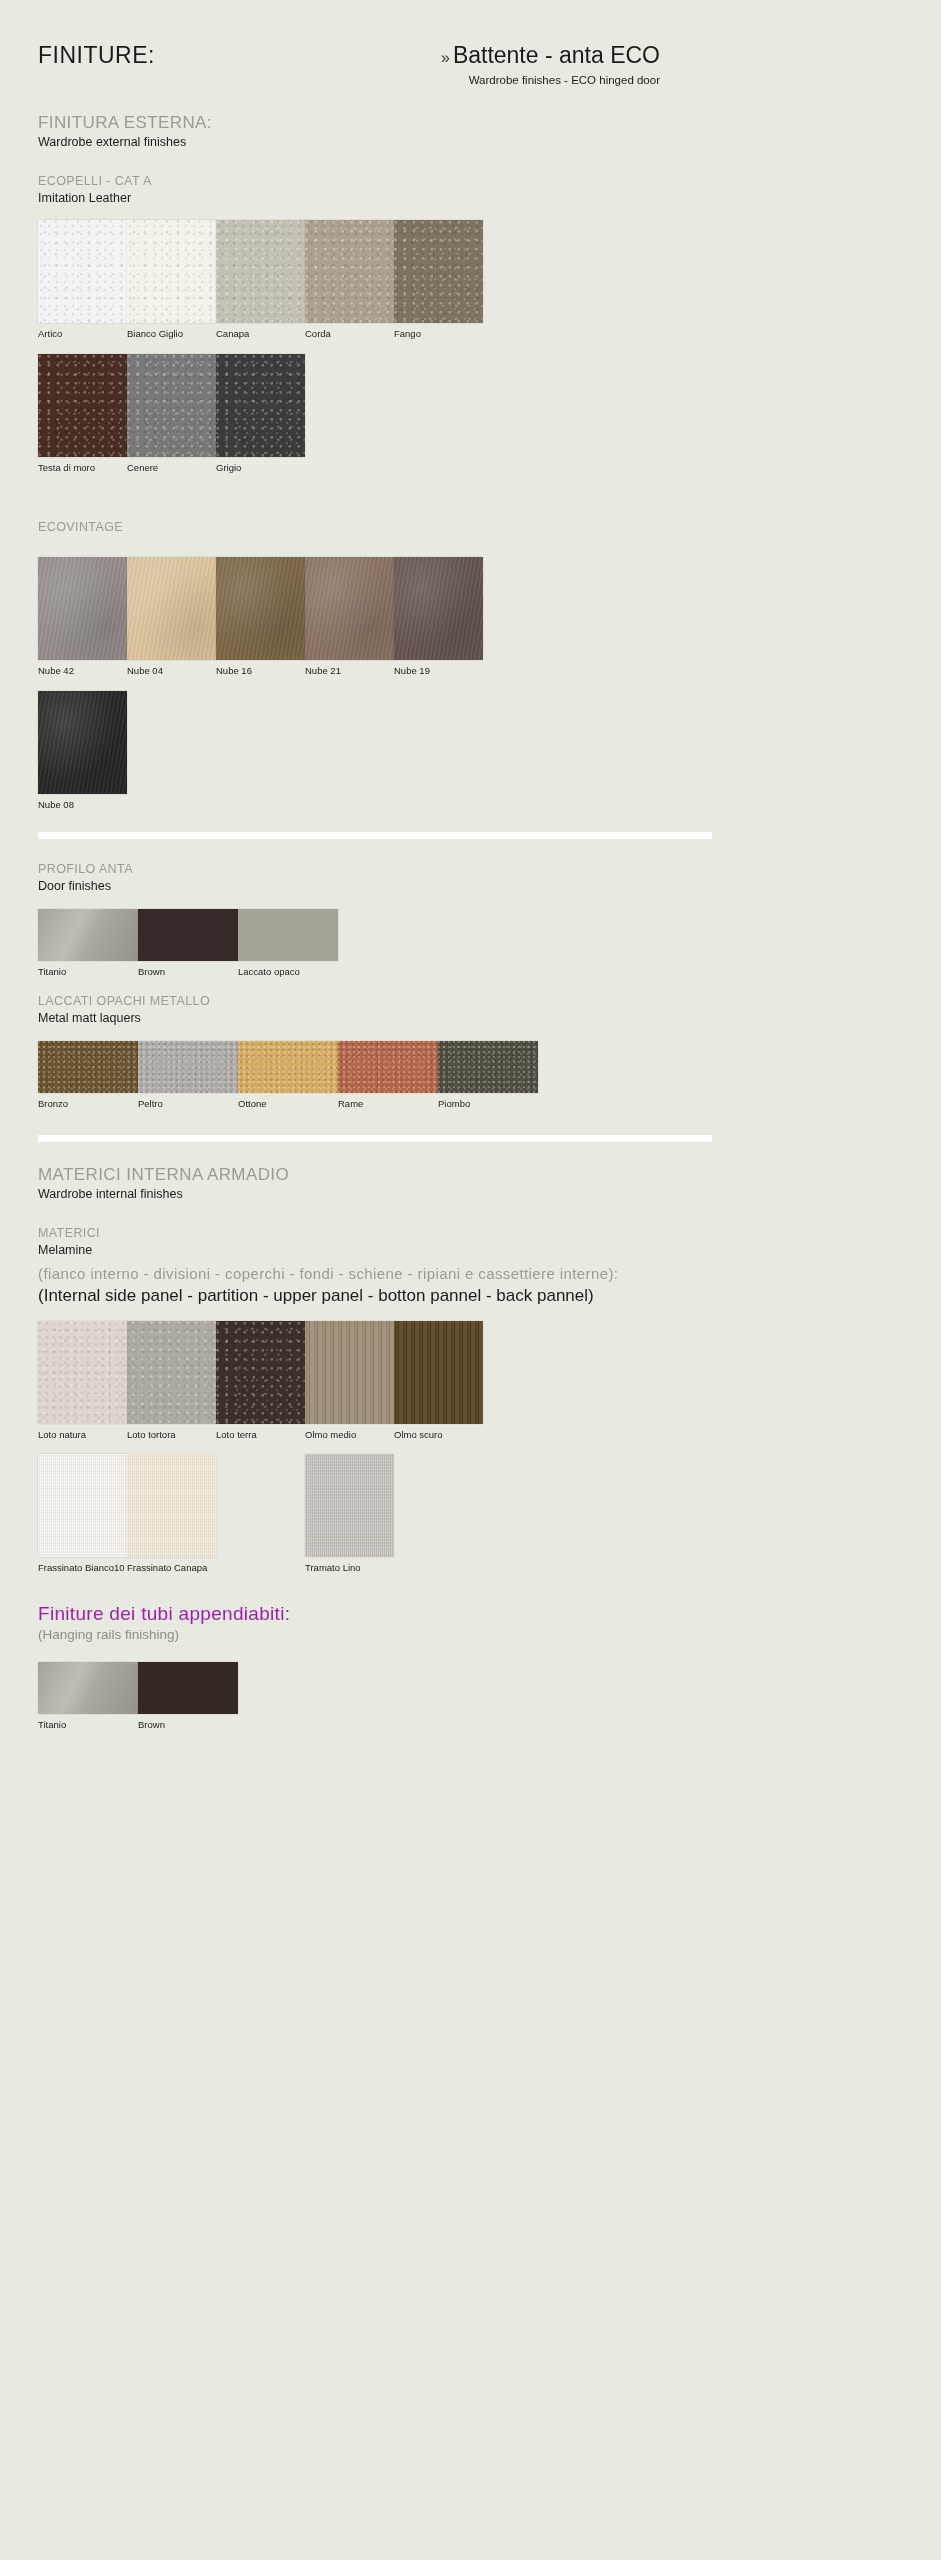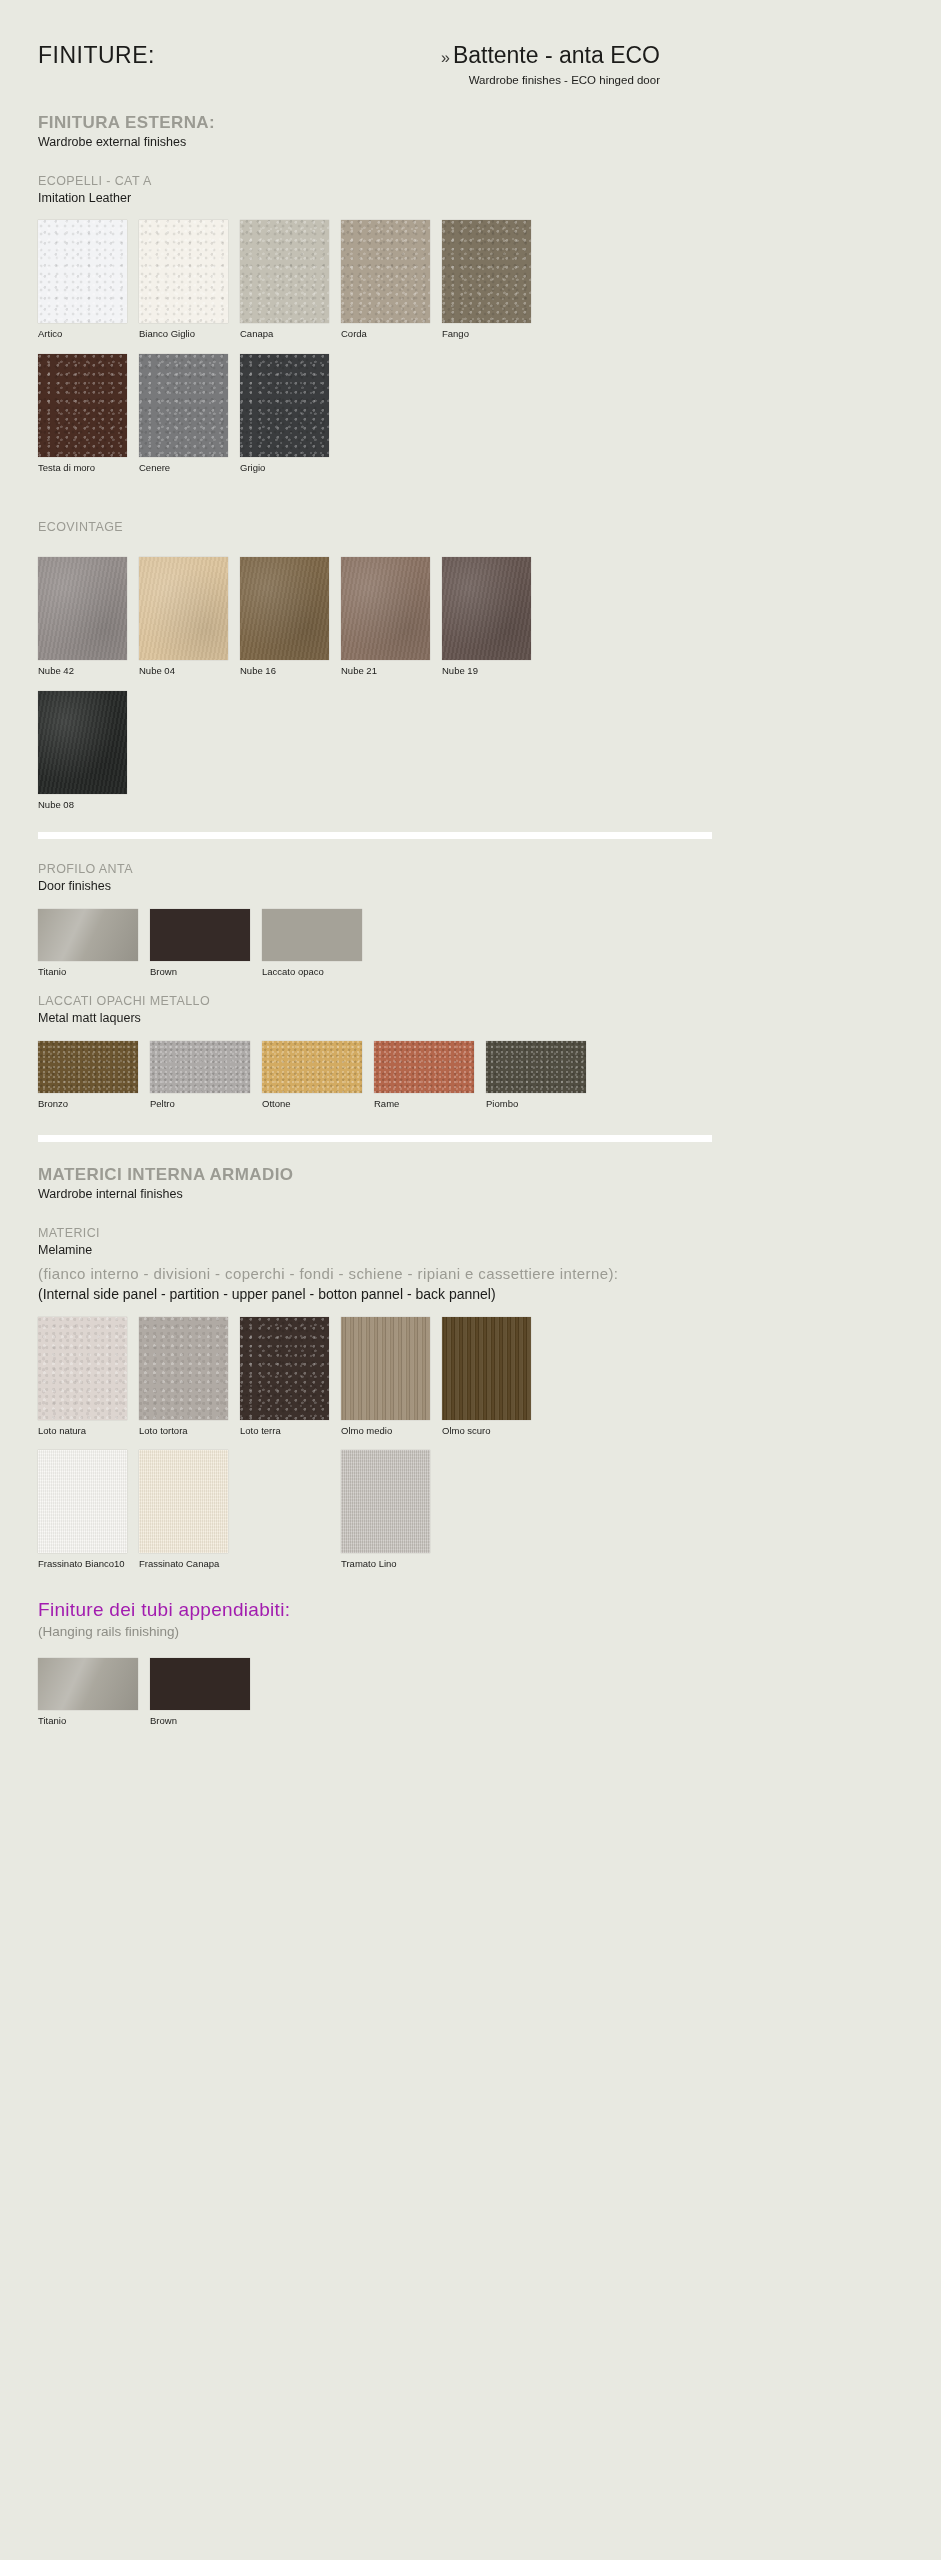--- a/index.html
+++ b/index.html
@@ -46,21 +46,21 @@
     margin-top:5px;
     white-space:nowrap;
   }
 
   
   .sec{ margin-top:26px; }
   .sec-it{
     font-size:17px;
     color:#9b9b93;
     letter-spacing:.4px;
-    font-weight:700;
+    font-weight:400;
     line-height:1.25;
   }
   .sec-en{
     font-size:12.5px;
     color:#1c1c1a;
     margin-top:2px;
     line-height:1.25;
   }
   .sub-it{
     font-size:12.5px;
@@ -73,21 +73,20 @@
     color:#1c1c1a;
     margin-top:1px;
     line-height:1.3;
   }
   .group-label{ margin-top:22px; }
   .group-label.tight{ margin-top:16px; }
 
   
   .row{
     display:flex;
-    gap:12px;
     margin-top:14px;
   }
   .cell{ width:89px; }
   .cell.wide{ width:100px; }
   .sw{
     width:100%;
     height:103px;
     box-shadow:0 0 1px rgba(0,0,0,.25);
     position:relative;
     overflow:hidden;
@@ -341,21 +340,21 @@
 
     <div class="sec" style="margin-top:22px">
       <div class="sec-it">MATERICI INTERNA ARMADIO</div>
       <div class="sec-en">Wardrobe internal finishes</div>
     </div>
 
     <div class="group-label">
       <div class="sub-it">MATERICI</div>
       <div class="sub-en">Melamine</div>
       <div class="sub-it" style="margin-top:6px;font-size:15px">(fianco interno - divisioni - coperchi - fondi - schiene - ripiani e cassettiere interne):</div>
-      <div class="sub-en" style="font-size:14px">(Internal side panel - partition - upper panel - botton pannel - back pannel)</div>
+      <div class="sub-en" style="font-size:17px">(Internal side panel - partition - upper panel - botton pannel - back pannel)</div>
     </div>
 
     <div class="row" style="margin-top:14px">
       <div class="cell">
         <div class="sw stucco" style="background-color: rgb(221, 213, 208);"></div>
         <div class="sw-lbl">Loto natura</div>
       </div>
       <div class="cell">
         <div class="sw stucco" style="background-color: rgb(176, 170, 164);"></div>
         <div class="sw-lbl">Loto tortora</div>

